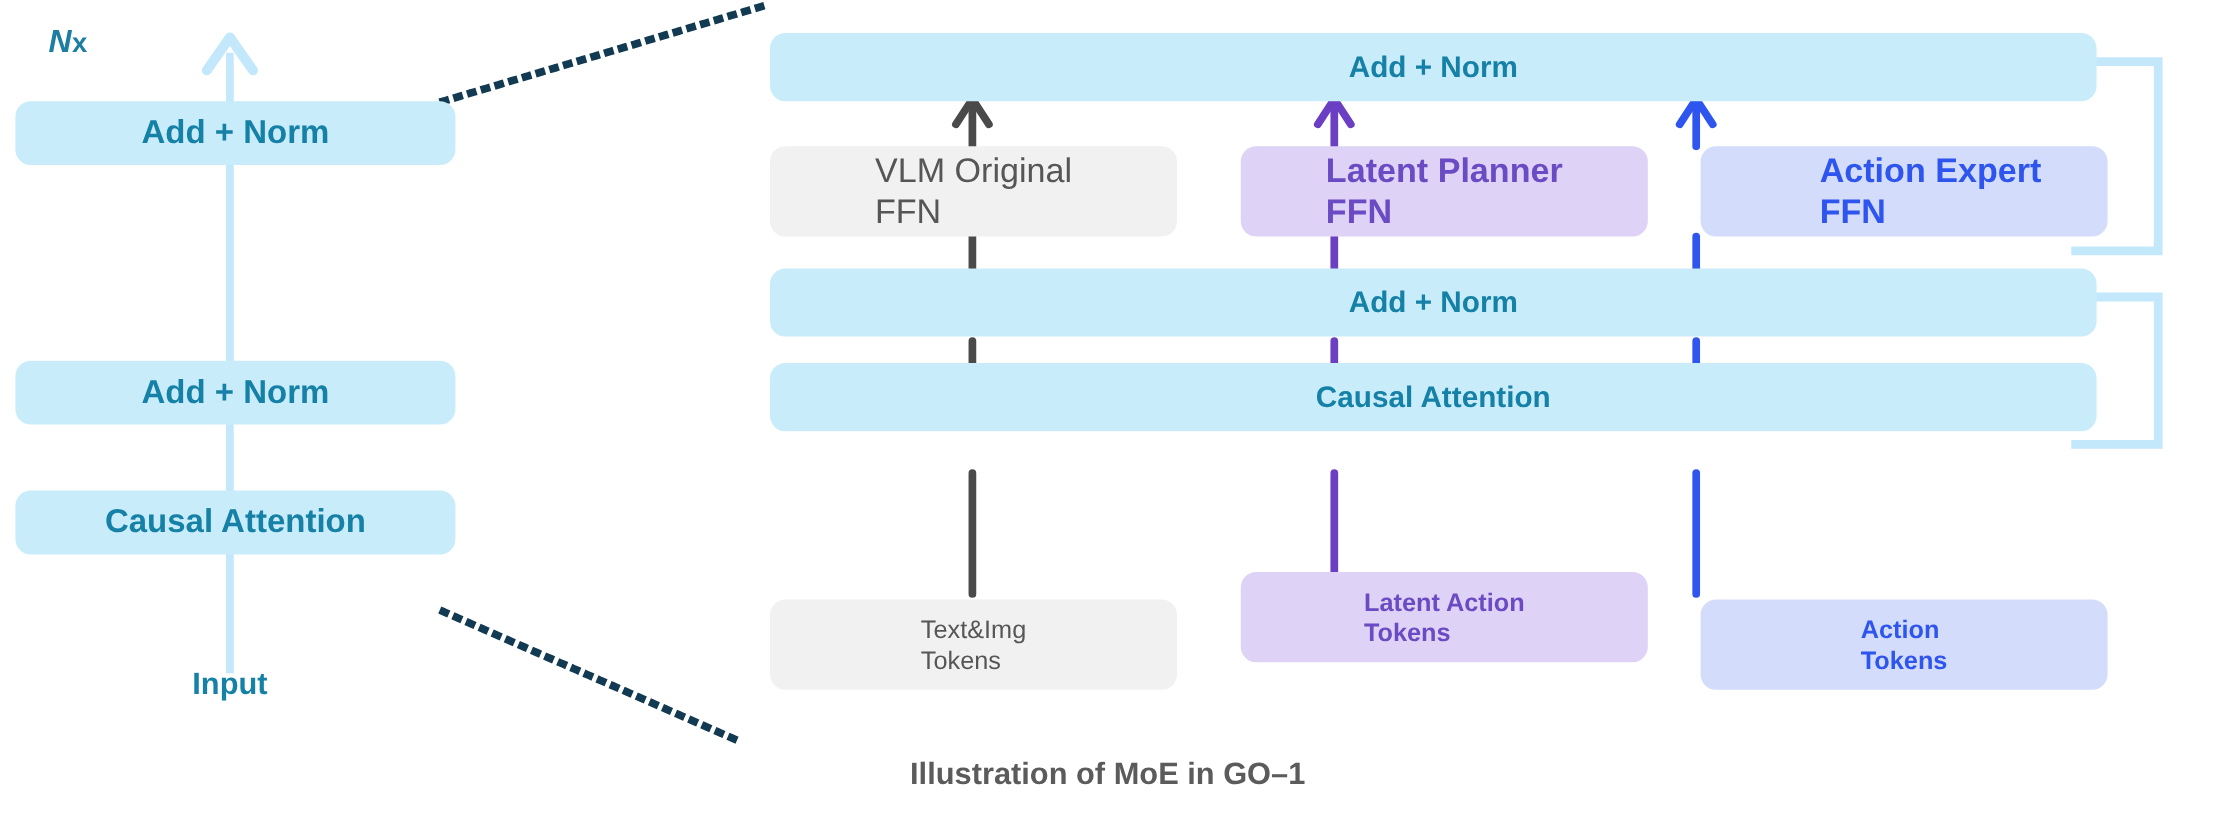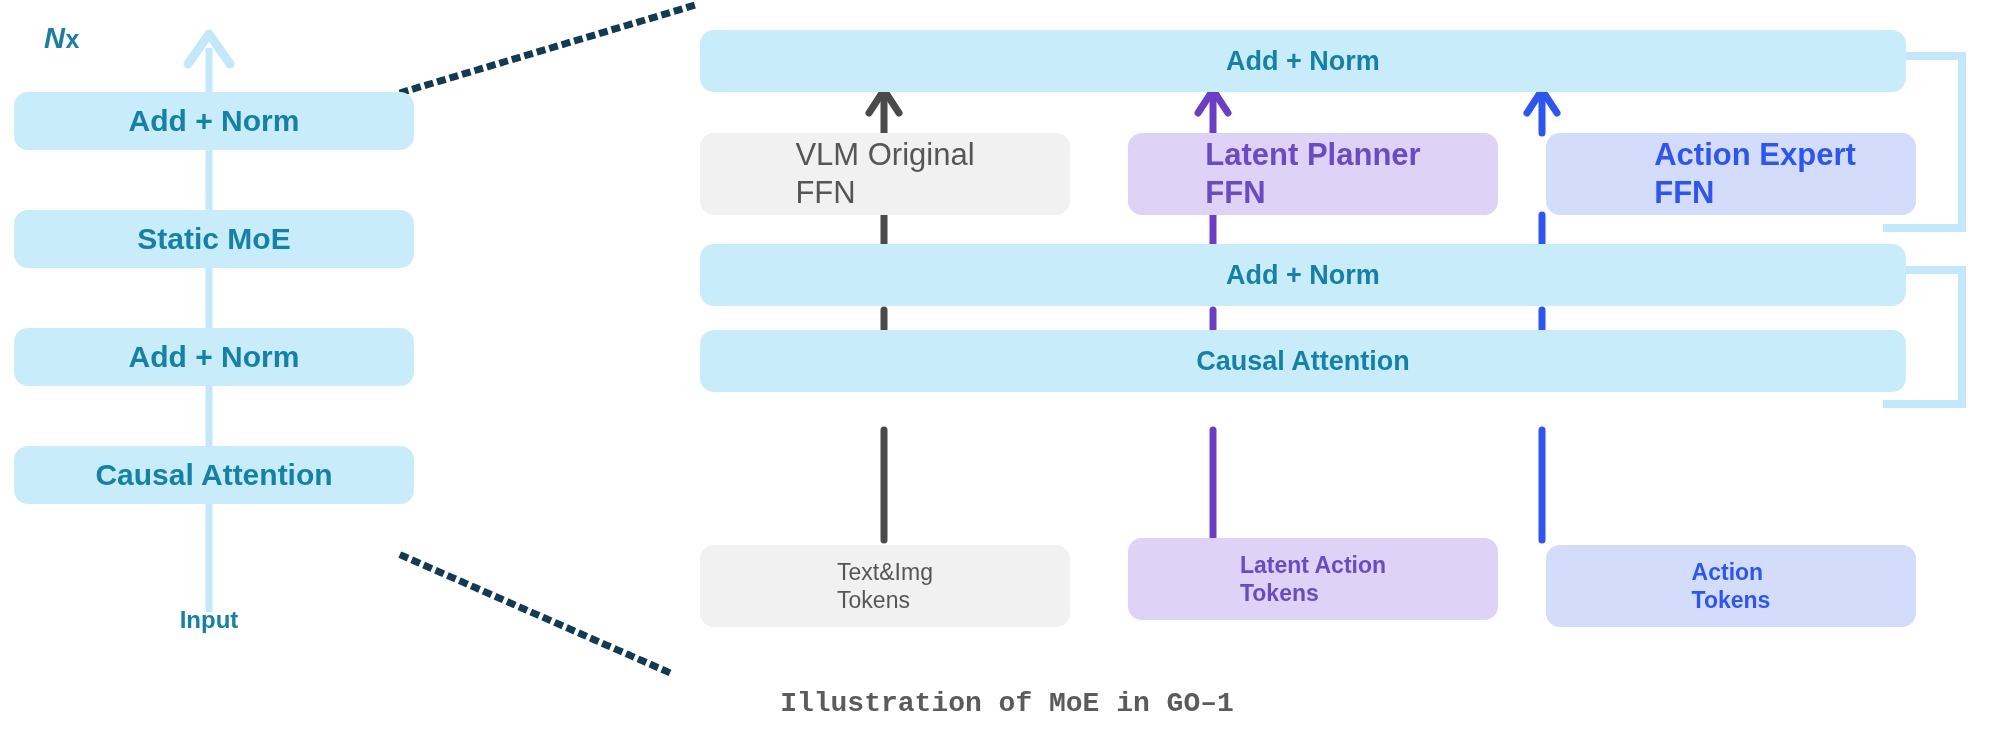--- a/index.html
+++ b/index.html
@@ -55,21 +55,21 @@
     position: absolute;
     font-size: 29px;
     font-style: italic;
     font-weight: bold;
     color: #1b7ea2;
     letter-spacing: 0.5px;
   }
   #nx-label .xchar { font-style: normal; font-size: 25px; }
   #input-label {
     position: absolute;
-    font-size: 24px;
+    font-size: 28px;
     font-weight: bold;
     color: #1681a6;
     text-align: center;
   }
   .svg-layer {
     position: absolute;
     left: 0; top: 0;
     width: 2014px;
     height: 748px;
     pointer-events: none;
@@ -79,21 +79,20 @@
   .ffn-box { font-size: 31px; }
   .token-box { font-size: 23px; }
   #caption {
     position: absolute;
     font-size: 28px;
     font-weight: bold;
     color: #5b5b5b;
     text-align: center;
     width: 100%;
     left: 0;
-    font-family: Liberation Mono, monospace;
   }
 </style>
 </head>
 <body>
 
 <div id="canvas">
 
   <svg class="svg-layer" viewBox="0 0 2014 748">
 
     <line x1="209" y1="48" x2="209" y2="612" stroke="#c3e7fb" stroke-width="7"></line>
@@ -127,21 +126,20 @@
     <path d="M1883 404 L1962 404 L1962 270 L1830 270" stroke="#c3e7fb" stroke-width="8" fill="none" stroke-linejoin="miter"></path>
     <path d="M1822 270 L1857 252 M1822 270 L1857 288" stroke="#c3e7fb" stroke-width="8" fill="none" stroke-linecap="round"></path>
   </svg>
 
   <div id="nx-label" style="left:44px; top:22px;">
     <span>N</span><span class="xchar">x</span>
   </div>
 
   <div class="box blue-bar left-bar" style="left:14px; top:92px; width:400px; height:58px;">Add + Norm</div>
 
-  <div class="box blue-bar left-bar" style="left:14px; top:210px; width:400px; height:58px;">Static MoE</div>
 
   <div class="box blue-bar left-bar" style="left:14px; top:328px; width:400px; height:58px;">Add + Norm</div>
 
   <div class="box blue-bar left-bar" style="left:14px; top:446px; width:400px; height:58px;">Causal Attention</div>
 
   <div id="input-label" style="left:109px; top:606px; width:200px;">Input</div>
 
   <div class="box blue-bar right-bar" style="left:700px; top:30px; width:1206px; height:62px;">Add + Norm</div>
 
   <div class="box gray-box ffn-box" style="left:700px; top:133px; width:370px; height:82px;">VLM Original
@@ -153,21 +151,21 @@
   <div class="box indigo-box ffn-box" style="left:1546px; top:133px; width:370px; height:82px;padding-left:48px;">Action Expert
 FFN</div>
 
   <div class="box blue-bar right-bar" style="left:700px; top:244px; width:1206px; height:62px;">Add + Norm</div>
 
   <div class="box blue-bar right-bar" style="left:700px; top:330px; width:1206px; height:62px;">Causal Attention</div>
 
   <div class="box gray-box token-box" style="left:700px; top:545px; width:370px; height:82px;">Text&amp;Img
 Tokens</div>
 
-  <div class="box purple-box token-box" style="left:1128px; top:538px; width:370px; height:82px;">Latent Action
+  <div class="box purple-box token-box" style="left:1128px; top:520px; width:370px; height:82px;">Latent Action
 Tokens</div>
 
   <div class="box indigo-box token-box" style="left:1546px; top:545px; width:370px; height:82px;">Action
 Tokens</div>
 
   <div id="caption" style="top:688px;">Illustration of MoE in GO–1</div>
 
 </div>
 
 </body></html>

